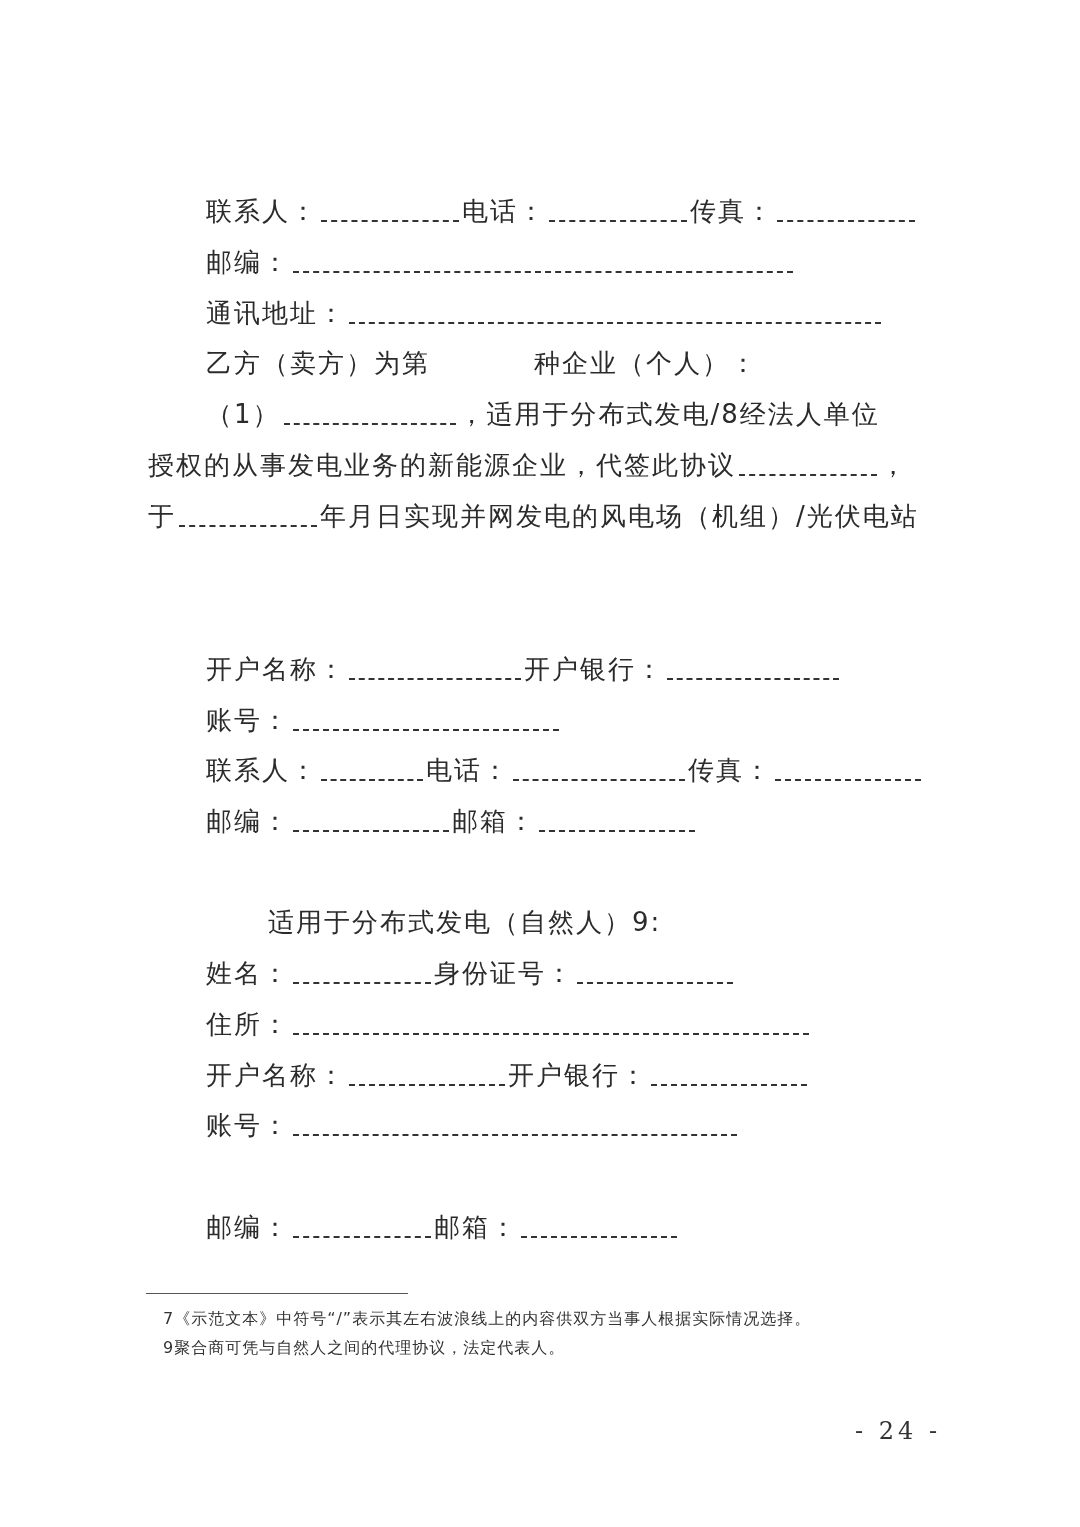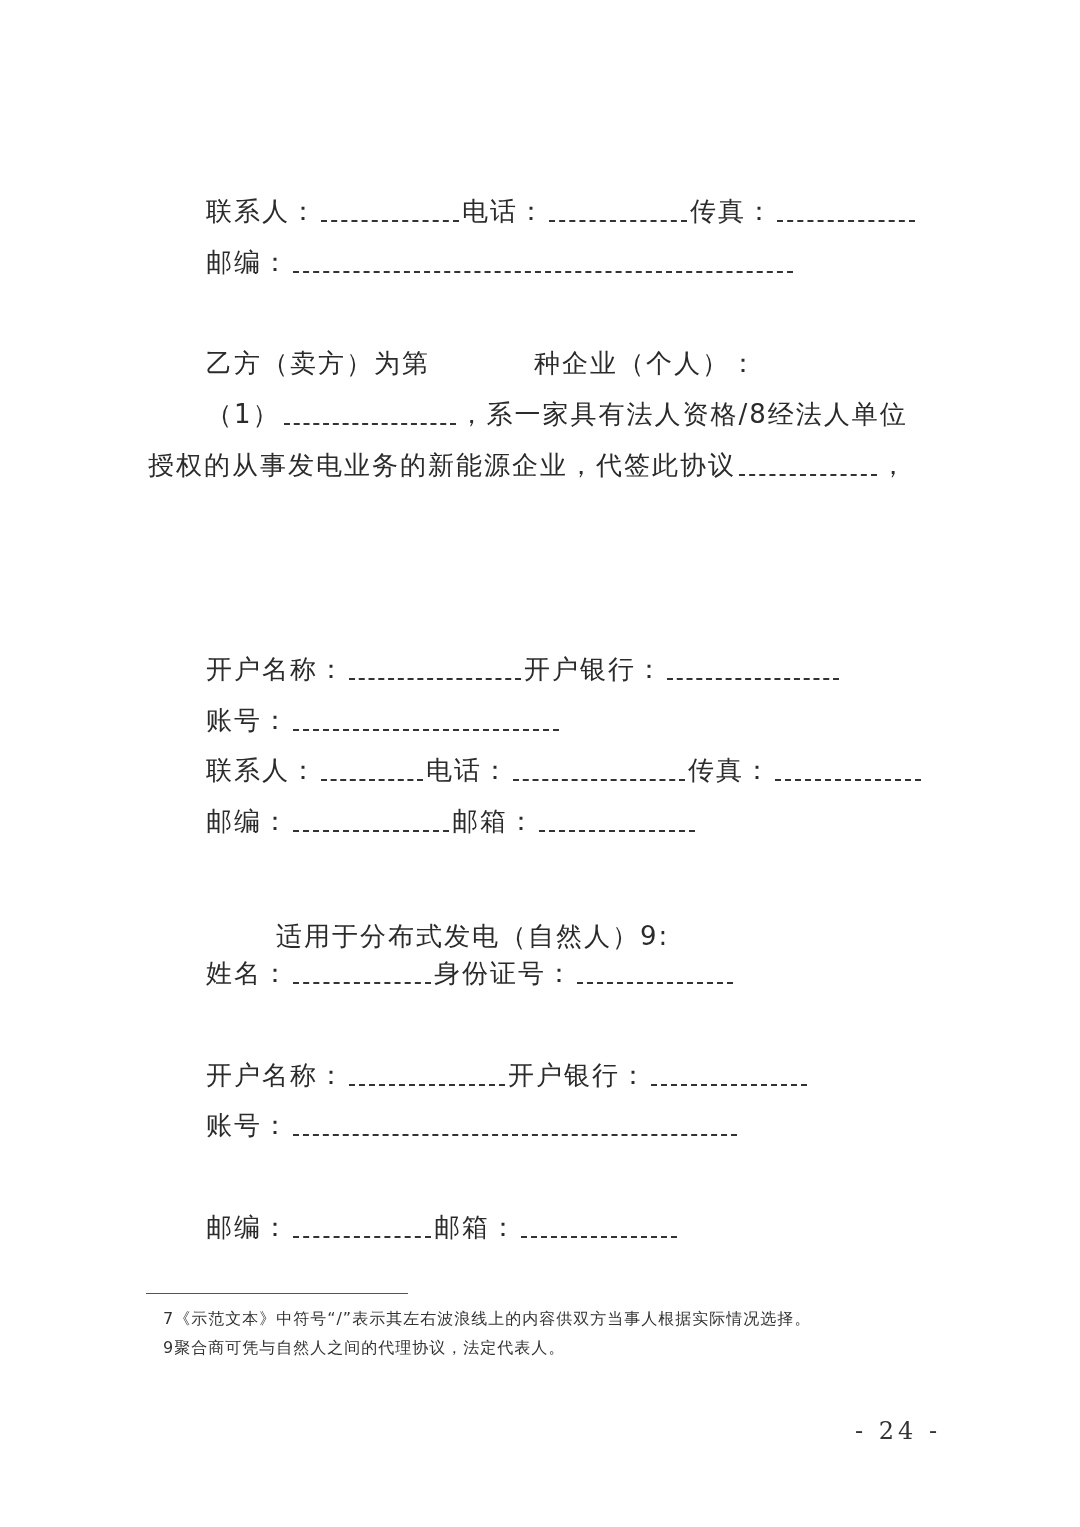--- a/index.html
+++ b/index.html
@@ -2,21 +2,21 @@
 <html><head>
 <meta charset="utf-8">
 <style>
   html, body { margin: 0; padding: 0; background: #ffffff; }
   body { width: 1080px; height: 1527px; position: relative; overflow: hidden;
          font-family: "DejaVu Sans", "Liberation Sans", sans-serif; color: #2b2b2b; }
   .page { position: absolute; left: 0; top: 0; width: 1080px; height: 1260px; }
   .line { position: absolute; left: 148px; width: 790px; height: 40px;
           font-size: 26px; line-height: 40px; white-space: nowrap; letter-spacing: 2px; }
   .line.ind { left: 206px; }
-  .line.ind2 { left: 276px; margin-top: 14px; }
+  .line.ind2 { left: 268px; }
   .blank { display: inline-block; height: 22px; vertical-align: baseline;
            border-bottom: 2px dashed #333; margin: 0 3px; position: relative; top: 2px; }
   .gap { display: inline-block; width: 104px; }
   .footrule { position: absolute; left: 146px; top: 1293px; width: 262px; height: 0;
               border-top: 1.5px solid #555; }
   .fn { position: absolute; left: 163px; font-size: 16px; line-height: 24px;
         color: #333; white-space: nowrap; letter-spacing: 1px; }
   .pageno { position: absolute; left: 855px; top: 1417px; font-size: 24px;
             font-family: "DejaVu Serif", "Liberation Serif", serif; color: #333; letter-spacing: 4px; }
 </style>
@@ -24,49 +24,58 @@
 <body>
 
 <div class="page">
 
   <div class="line ind" style="top:191px">
     <span>联系人：</span><span class="blank" style="width:138px"></span><span>电话：</span><span class="blank" style="width:138px"></span><span>传真：</span><span class="blank" style="width:138px"></span>
   </div>
   <div class="line ind" style="top:242px">
     <span>邮编：</span><span class="blank" style="width:500px"></span>
   </div>
+  <div class="line ind" style="top:293px">
+    <span>通讯地址：</span><span class="blank" style="width:532px"></span>
+  </div>
 
   <div class="line ind" style="top:343px">
     <span>乙方（卖方）为第</span><span class="gap"></span><span>种企业（个人）：</span>
   </div>
   <div class="line ind" style="top:394px">
-    <span>（1）</span><span class="blank" style="width:172px"></span><span>，系一家具有法人资格/8经法人单位</span>
+    <span>（1）</span><span class="blank" style="width:172px"></span><span>，适用于分布式发电/8经法人单位</span>
   </div>
   <div class="line" style="top:445px">
     <span>授权的从事发电业务的新能源企业，代签此协议</span><span class="blank" style="width:138px"></span><span>，</span>
+  </div>
+  <div class="line" style="top:496px">
+    <span>于</span><span class="blank" style="width:138px"></span><span>年月日实现并网发电的风电场（机组）/光伏电站</span>
   </div>
   <div class="line ind" style="top:649px">
     <span>开户名称：</span><span class="blank" style="width:172px"></span><span>开户银行：</span><span class="blank" style="width:172px"></span>
   </div>
   <div class="line ind" style="top:700px">
     <span>账号：</span><span class="blank" style="width:266px"></span>
   </div>
   <div class="line ind" style="top:750px">
     <span>联系人：</span><span class="blank" style="width:102px"></span><span>电话：</span><span class="blank" style="width:172px"></span><span>传真：</span><span class="blank" style="width:146px"></span>
   </div>
   <div class="line ind" style="top:801px">
     <span>邮编：</span><span class="blank" style="width:156px"></span><span>邮箱：</span><span class="blank" style="width:156px"></span>
   </div>
 
   <div class="line ind2" style="top:902px">
     <span>适用于分布式发电（自然人）9:</span>
   </div>
   <div class="line ind" style="top:953px">
     <span>姓名：</span><span class="blank" style="width:138px"></span><span>身份证号：</span><span class="blank" style="width:156px"></span>
   </div>
+  <div class="line ind" style="top:1004px">
+    <span>住所：</span><span class="blank" style="width:516px"></span>
+  </div>
   <div class="line ind" style="top:1055px">
     <span>开户名称：</span><span class="blank" style="width:156px"></span><span>开户银行：</span><span class="blank" style="width:156px"></span>
   </div>
   <div class="line ind" style="top:1105px">
     <span>账号：</span><span class="blank" style="width:444px"></span>
   </div>
   <div class="line ind" style="top:1207px">
     <span>邮编：</span><span class="blank" style="width:138px"></span><span>邮箱：</span><span class="blank" style="width:156px"></span>
   </div>
 

